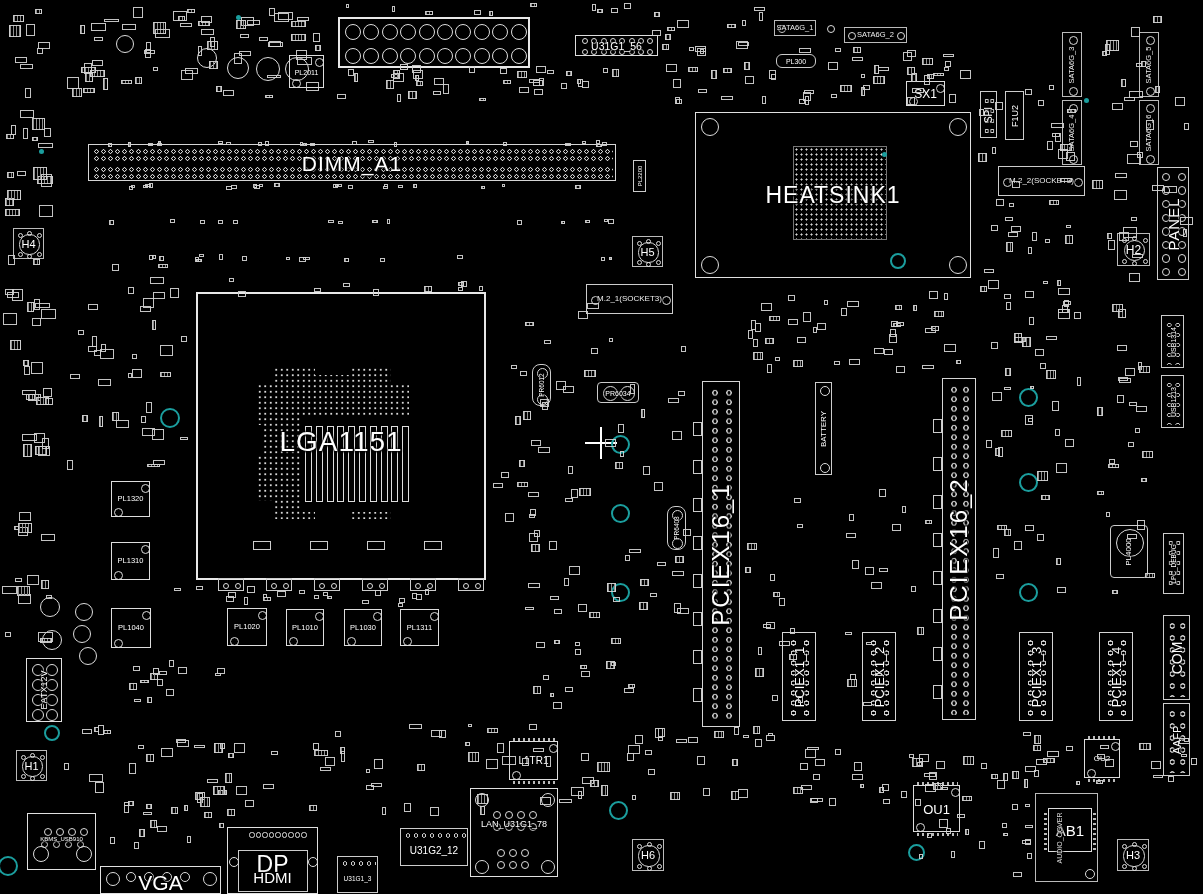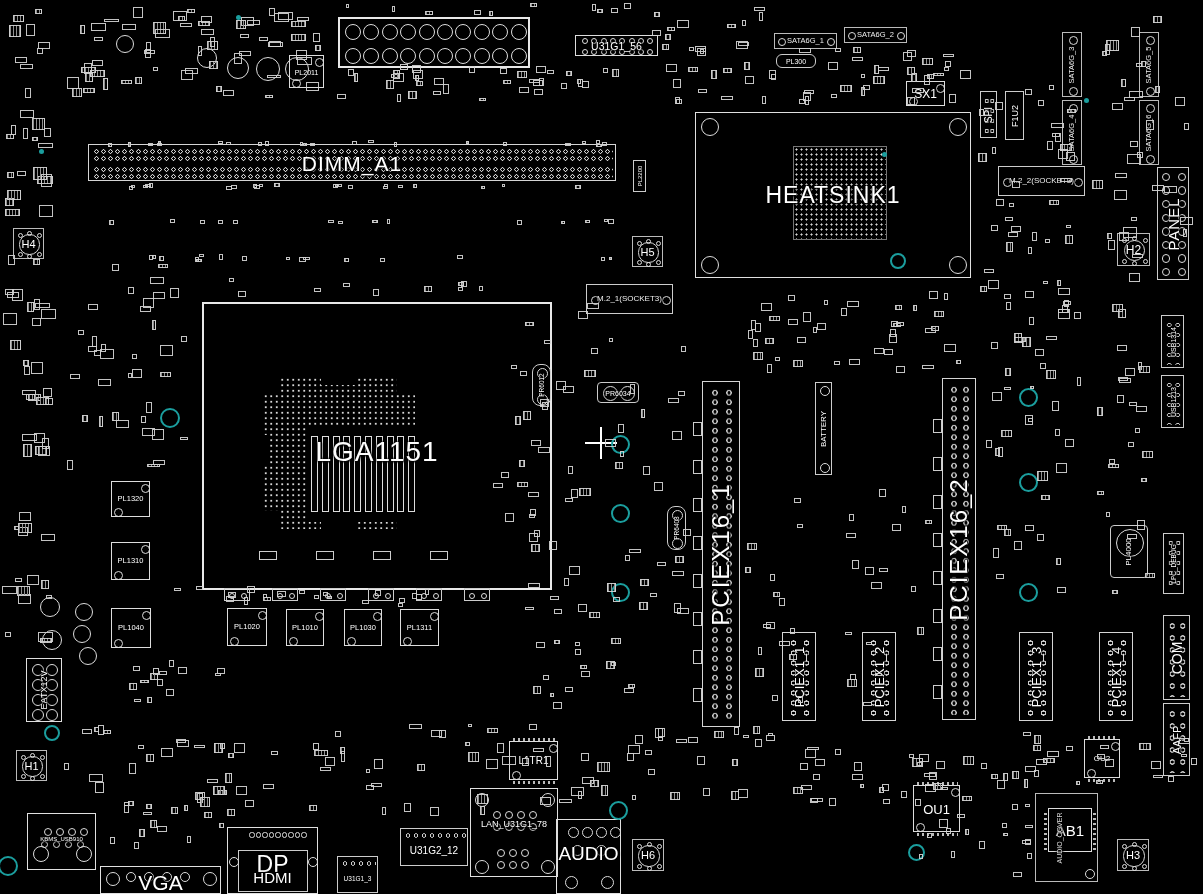--- a/index.html
+++ b/index.html
@@ -50,21 +50,21 @@
       <div class="circ" style="left: 43.2px; top: 2px; width: 6px; height: 6px; border: 1px solid rgb(221, 221, 221);"></div>
       <div class="circ" style="left: 43.2px; top: 13px; width: 6px; height: 6px; border: 1px solid rgb(221, 221, 221);"></div>
       <div class="circ" style="left: 52.5px; top: 2px; width: 6px; height: 6px; border: 1px solid rgb(221, 221, 221);"></div>
       <div class="circ" style="left: 52.5px; top: 13px; width: 6px; height: 6px; border: 1px solid rgb(221, 221, 221);"></div>
       <div class="circ" style="left: 61.8px; top: 2px; width: 6px; height: 6px; border: 1px solid rgb(221, 221, 221);"></div>
       <div class="circ" style="left: 61.8px; top: 13px; width: 6px; height: 6px; border: 1px solid rgb(221, 221, 221);"></div>
       <div class="circ" style="left: 71.1px; top: 2px; width: 6px; height: 6px; border: 1px solid rgb(221, 221, 221);"></div>
       <div class="circ" style="left: 71.1px; top: 13px; width: 6px; height: 6px; border: 1px solid rgb(221, 221, 221);"></div>
       <div class="lab" style="font-size: 10.5px;">U31G1_56</div>
     </div>
-    <div class="part" style="left: 774px; top: 33px; width: 63px; height: 16px; border: 1px solid rgb(187, 187, 187);">
+    <div class="part" style="left: 774px; top: 20px; width: 42px; height: 16px; border: 1px solid rgb(187, 187, 187);">
       <div class="circ" style="left: 3px; top: 4px; width: 8px; height: 8px; border: 1px solid rgb(221, 221, 221);"></div>
       <div class="circ" style="left: 52px; top: 4px; width: 8px; height: 8px; border: 1px solid rgb(221, 221, 221);"></div>
       <div class="lab" style="font-size: 7.5px; color: rgb(238, 238, 238);">SATA6G_1</div>
     </div>
     <div class="part" style="left: 844px; top: 27px; width: 63px; height: 16px; border: 1px solid rgb(187, 187, 187);">
       <div class="circ" style="left: 3px; top: 4px; width: 8px; height: 8px; border: 1px solid rgb(221, 221, 221);"></div>
       <div class="circ" style="left: 52px; top: 4px; width: 8px; height: 8px; border: 1px solid rgb(221, 221, 221);"></div>
       <div class="lab" style="font-size: 7.5px; color: rgb(238, 238, 238);">SATA6G_2</div>
     </div>
     <div class="part" style="left: 776px; top: 54px; width: 40px; height: 14px; border: 1px solid rgb(204, 204, 204); border-radius: 6px;">
@@ -170,21 +170,21 @@
       <div class="lab" style="font-size: 11px;">H5</div>
     </div>
     <div class="part" style="left: 633px; top: 160px; width: 13px; height: 32px; border: 1px solid rgb(204, 204, 204);">
       <div class="lab vert" style="font-size: 6px;">PL2200</div>
     </div>
     <div class="part" style="left: 88px; top: 144px; width: 528px; height: 37px; border: 1px solid rgb(213, 213, 213);">
       <div class="bx" style="left: 4px; top: 3px; width: 520px; height: 13px; border: none; background: radial-gradient(circle, rgb(0, 0, 0) 1.1px, rgb(204, 204, 204) 1.2px, rgb(204, 204, 204) 2px, transparent 2.3px) 0% 0% / 7px 7px;"></div>
       <div class="bx" style="left: 4px; top: 21px; width: 520px; height: 13px; border: none; background: radial-gradient(circle, rgb(0, 0, 0) 1.1px, rgb(204, 204, 204) 1.2px, rgb(204, 204, 204) 2px, transparent 2.3px) 0% 0% / 7px 7px;"></div>
       <div class="lab" style="font-size: 21px; letter-spacing: 1px;">DIMM_A1</div>
     </div>
-    <div class="part" style="left: 196px; top: 302px; width: 350px; height: 288px; border: 2px solid rgb(232, 232, 232); margin-left: 6px;">
+    <div class="part" style="left: 196px; top: 292px; width: 290px; height: 288px; border: 2px solid rgb(232, 232, 232);">
       <div class="bx" style="left: 59px; top: 73px; width: 152px; height: 152px; border: none; background: radial-gradient(circle, rgb(216, 216, 216) 0.9px, transparent 1.15px) 0% 0% / 5.5px 5.5px;"></div>
       <div class="bx" style="left: 117px; top: 69px; width: 36px; height: 12px; border: none; background: rgb(0, 0, 0);"></div>
       <div class="bx" style="left: 55px; top: 131px; width: 10px; height: 30px; border: none; background: rgb(0, 0, 0);"></div>
       <div class="bx" style="left: 203px; top: 131px; width: 10px; height: 30px; border: none; background: rgb(0, 0, 0);"></div>
       <div class="bx" style="left: 117px; top: 218px; width: 36px; height: 10px; border: none; background: rgb(0, 0, 0);"></div>
       <div class="bx" style="left: 59px; top: 73px; width: 18px; height: 18px; border: none; background: rgb(0, 0, 0);"></div>
       <div class="bx" style="left: 193px; top: 73px; width: 18px; height: 18px; border: none; background: rgb(0, 0, 0);"></div>
       <div class="bx" style="left: 59px; top: 207px; width: 18px; height: 18px; border: none; background: rgb(0, 0, 0);"></div>
       <div class="bx" style="left: 193px; top: 207px; width: 18px; height: 18px; border: none; background: rgb(0, 0, 0);"></div>
       <div class="bx" style="left: 103px; top: 124px; width: 116px; height: 94px; border: none; background: rgb(0, 0, 0);"></div>
@@ -355,31 +355,20 @@
     </div>
     <div class="part" style="left: 632px; top: 839px; width: 32px; height: 32px; border: 1px solid rgb(187, 187, 187);">
       <div class="circ" style="left: 5.44px; top: 5.44px; width: 21.12px; height: 21.12px; border: 1.2px solid rgb(221, 221, 221);"></div>
       <div class="circ" style="left: 3.5px; top: 3.5px; width: 5px; height: 5px; border: 1px solid rgb(221, 221, 221);"></div>
       <div class="circ" style="left: 23.5px; top: 3.5px; width: 5px; height: 5px; border: 1px solid rgb(221, 221, 221);"></div>
       <div class="circ" style="left: 3.5px; top: 23.5px; width: 5px; height: 5px; border: 1px solid rgb(221, 221, 221);"></div>
       <div class="circ" style="left: 23.5px; top: 23.5px; width: 5px; height: 5px; border: 1px solid rgb(221, 221, 221);"></div>
       <div class="circ" style="left: 13.5px; top: 1.5px; width: 5px; height: 5px; border: 1px solid rgb(221, 221, 221);"></div>
       <div class="circ" style="left: 13.5px; top: 25.5px; width: 5px; height: 5px; border: 1px solid rgb(221, 221, 221);"></div>
       <div class="lab" style="font-size: 11px;">H6</div>
-    </div>
-    <div class="part" style="left: 556px; top: 819px; width: 65px; height: 75px; border: 1.5px solid rgb(224, 224, 224);">
-      <div class="circ" style="left: 10.5px; top: 6.5px; width: 11px; height: 11px; border: 1.2px solid rgb(221, 221, 221);"></div>
-      <div class="circ" style="left: 24.5px; top: 6.5px; width: 11px; height: 11px; border: 1.2px solid rgb(221, 221, 221);"></div>
-      <div class="circ" style="left: 38.5px; top: 6.5px; width: 11px; height: 11px; border: 1.2px solid rgb(221, 221, 221);"></div>
-      <div class="circ" style="left: 52.5px; top: 6.5px; width: 11px; height: 11px; border: 1.2px solid rgb(221, 221, 221);"></div>
-      <div class="circ" style="left: 14.5px; top: 24.5px; width: 11px; height: 11px; border: 1.2px solid rgb(221, 221, 221);"></div>
-      <div class="circ" style="left: 38.5px; top: 24.5px; width: 11px; height: 11px; border: 1.2px solid rgb(221, 221, 221);"></div>
-      <div class="circ" style="left: 7.5px; top: 55.5px; width: 13px; height: 13px; border: 1.2px solid rgb(221, 221, 221);"></div>
-      <div class="circ" style="left: 43.5px; top: 55.5px; width: 13px; height: 13px; border: 1.2px solid rgb(221, 221, 221);"></div>
-      <div class="lab" style="font-size: 19px; top: 45%;">AUDIO</div>
     </div>
     <div class="part" style="left: 470px; top: 788px; width: 88px; height: 89px; border: 1.5px solid rgb(224, 224, 224);">
       <div class="circ" style="left: 4px; top: 4px; width: 14px; height: 14px; border: 1.2px solid rgb(221, 221, 221);"></div>
       <div class="circ" style="left: 70px; top: 4px; width: 14px; height: 14px; border: 1.2px solid rgb(221, 221, 221);"></div>
       <div class="circ" style="left: 4px; top: 71px; width: 14px; height: 14px; border: 1.2px solid rgb(221, 221, 221);"></div>
       <div class="circ" style="left: 70px; top: 71px; width: 14px; height: 14px; border: 1.2px solid rgb(221, 221, 221);"></div>
       <div class="circ" style="left: 22px; top: 22px; width: 8px; height: 8px; border: 1px solid rgb(221, 221, 221);"></div>
       <div class="circ" style="left: 34px; top: 22px; width: 8px; height: 8px; border: 1px solid rgb(221, 221, 221);"></div>
       <div class="circ" style="left: 46px; top: 22px; width: 8px; height: 8px; border: 1px solid rgb(221, 221, 221);"></div>
       <div class="circ" style="left: 58px; top: 22px; width: 8px; height: 8px; border: 1px solid rgb(221, 221, 221);"></div>

